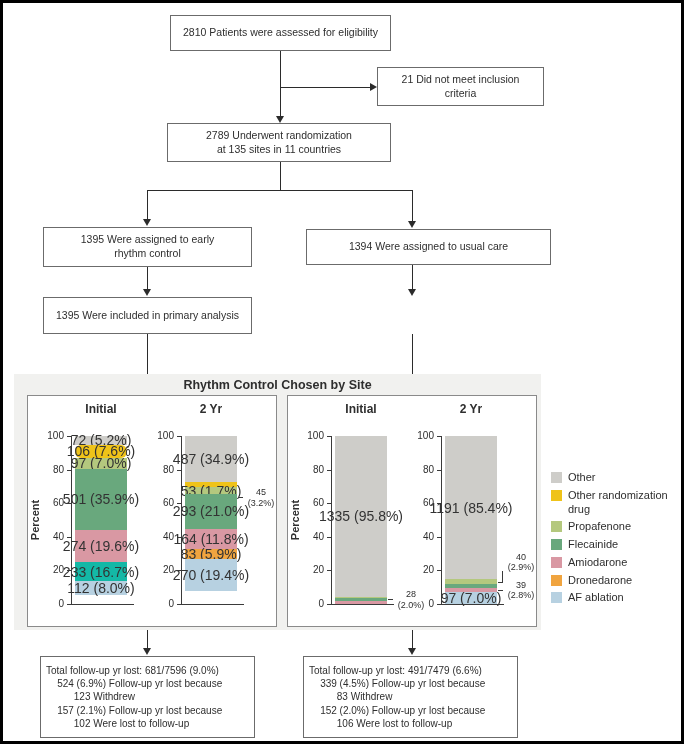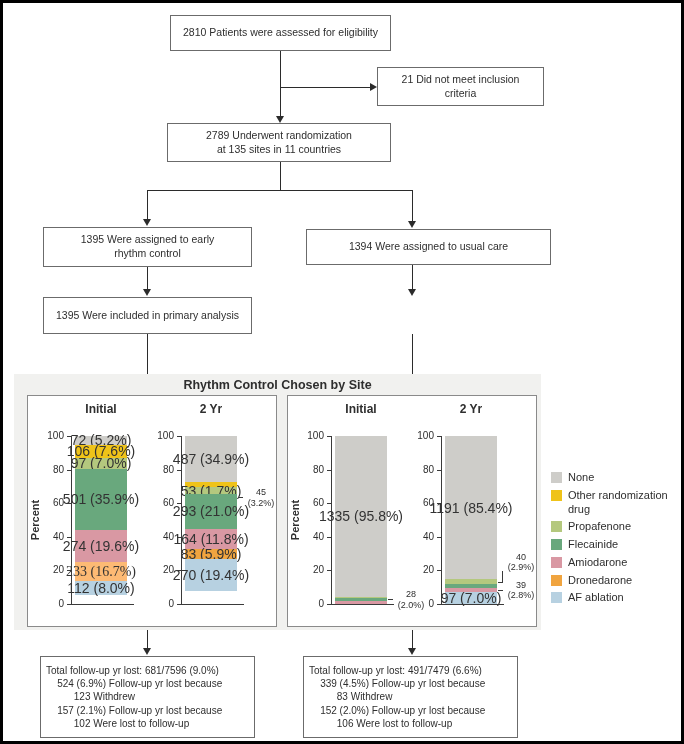--- a/index.html
+++ b/index.html
@@ -101,33 +101,33 @@
         <div class="ticklab" style="left: 12px; top: 134.8px;">40</div>
         <div style="position: absolute; left: 39px; top: 174.4px; width: 4px; height: 1px; background: rgb(58, 58, 58);"></div>
         <div class="ticklab" style="left: 12px; top: 168.4px;">20</div>
         <div style="position: absolute; left: 39px; top: 208px; width: 4px; height: 1px; background: rgb(58, 58, 58);"></div>
         <div class="ticklab" style="left: 12px; top: 202px;">0</div>
         <div style="position: absolute; left: 43px; top: 208px; width: 63px; height: 1px; background: rgb(58, 58, 58);"></div>
         <div class="vbar" style="left: 47px; top: 40px; width: 52px; height: 168px;">
           <div class="seg" style="height: 8.736px; background: rgb(206, 205, 201);">
             <div class="seglab">72 (5.2%)</div>
           </div>
-          <div class="seg" style="height: 12.768px; background: rgb(239, 195, 25);">
+          <div class="seg" style="height: 12.768px; background: rgb(239, 195, 25); border-radius: 6px;">
             <div class="seglab">106 (7.6%)</div>
           </div>
           <div class="seg" style="height: 11.76px; background: rgb(180, 200, 126);">
             <div class="seglab">97 (7.0%)</div>
           </div>
           <div class="seg" style="height: 60.312px; background: rgb(105, 168, 125);">
             <div class="seglab">501 (35.9%)</div>
           </div>
           <div class="seg" style="height: 32.928px; background: rgb(217, 152, 163);">
             <div class="seglab">274 (19.6%)</div>
           </div>
-          <div class="seg" style="height: 19px; background: #fdba74; font-family: Liberation Serif, serif;">
+          <div class="seg" style="height: 19px; background: #14b8a6;">
             <div class="seglab">233 (16.7%)</div>
           </div>
           <div class="seg" style="height: 13.44px; background: rgb(183, 209, 225);">
             <div class="seglab">112 (8.0%)</div>
           </div>
         </div>
         <div class="coltitle" style="left: 143px; top: 6px; width: 80px; position: absolute;">2 Yr</div>
         <div style="position: absolute; left: 153px; top: 40px; width: 1px; height: 168px; background: rgb(58, 58, 58);"></div>
         <div style="position: absolute; left: 149px; top: 40px; width: 4px; height: 1px; background: rgb(58, 58, 58);"></div>
         <div class="ticklab" style="left: 122px; top: 34px;">100</div>
@@ -227,21 +227,21 @@
 (2.9%)</div>
         <div style="position: absolute; left: 210px; top: 193.888px; width: 5px; height: 1px; background: rgb(58, 58, 58);"></div>
         <div class="callout" style="left: 215px; top: 183.888px;">39
 (2.8%)</div>
       </div>
   </div>
 
   <div id="legend">
       <div class="lgrow">
         <div class="lgsw" style="background: rgb(206, 205, 201);"></div>
-        <div class="lglab">None</div>
+        <div class="lglab">Other</div>
       </div>
       <div class="lgrow">
         <div class="lgsw" style="background: rgb(239, 195, 25);"></div>
         <div class="lglab">Other randomization drug</div>
       </div>
       <div class="lgrow">
         <div class="lgsw" style="background: rgb(180, 200, 126);"></div>
         <div class="lglab">Propafenone</div>
       </div>
       <div class="lgrow">

